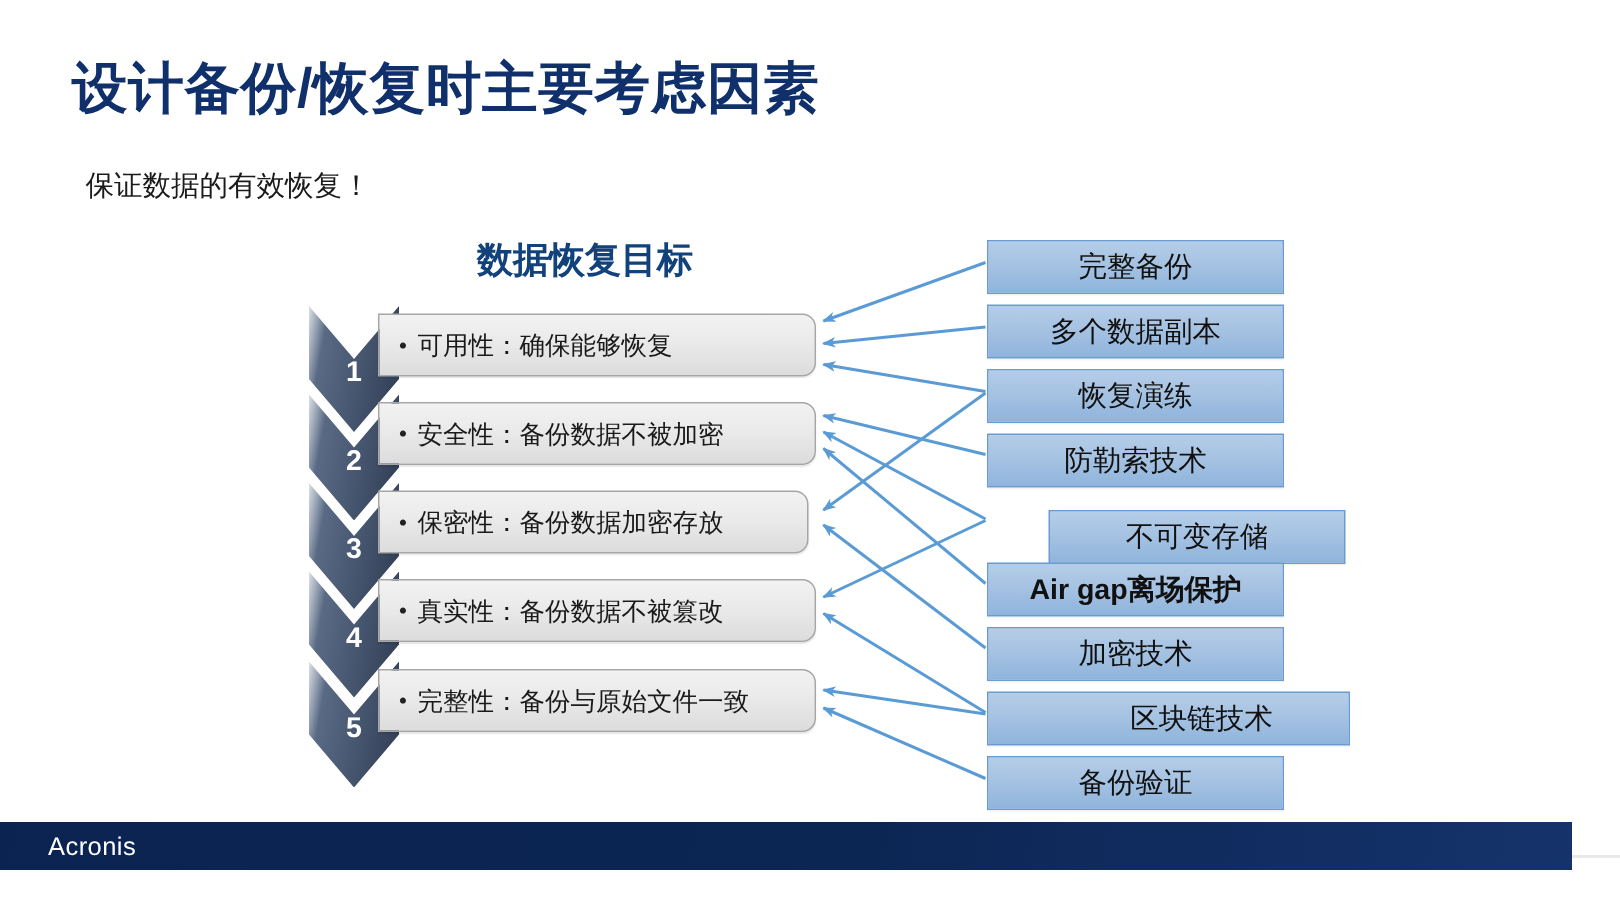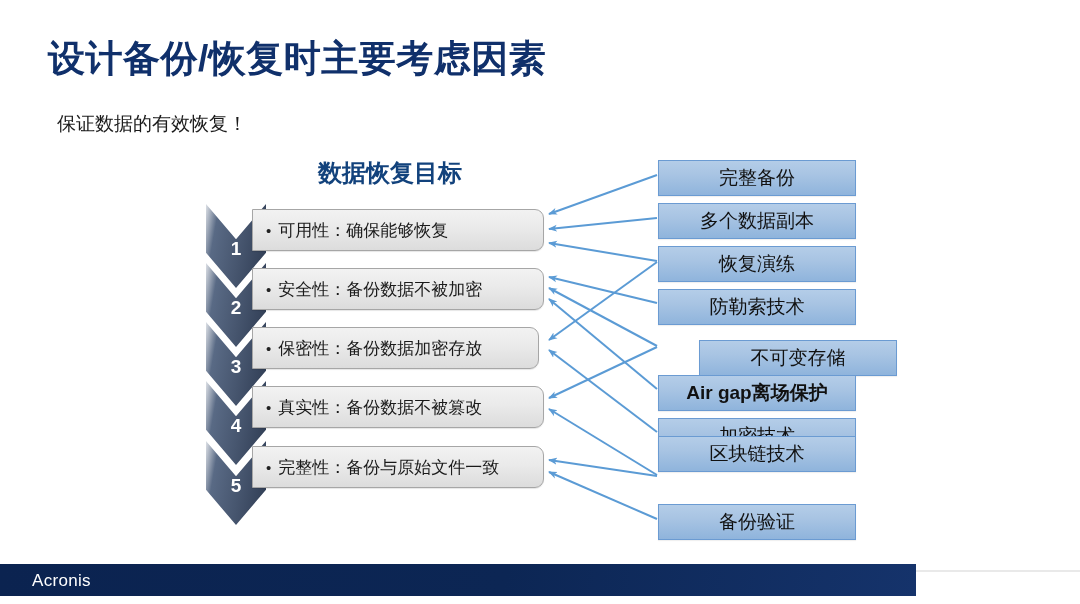--- a/index.html
+++ b/index.html
@@ -70,21 +70,21 @@
     left:658px;width:196px;height:34px;
     background:linear-gradient(180deg,#b4cde8 0%,#a8c4e3 40%,#8fb4dc 100%);
     border:1px solid #6b9bd2;
     display:flex;align-items:center;justify-content:center;
     box-shadow:0 1px 1px rgba(0,0,0,.06);
   }
   .bbox .txt{font-size:19px;color:#111;white-space:nowrap;}
 
   
   .footer{
-    position:absolute;left:0;top:564px;width:916px;height:32px;
+    position:absolute;left:0;top:548px;width:1048px;height:32px;
     background:linear-gradient(100deg,#0b2350 0%,#0c2654 55%,#15336b 100%);
   }
   .footer .logo{
     position:absolute;left:32px;top:7px;
     font-size:17px;color:#ffffff;letter-spacing:.3px;
   }
   .footer-hairline{
     position:absolute;left:0;top:570px;width:1080px;height:2px;background:#e9e9e9;
   }
 </style>
@@ -173,21 +173,21 @@
       </div>
       <div class="bbox" style="top: 340px; margin-left: 41px;">
         <span class="txt">不可变存储</span>
       </div>
       <div class="bbox" style="top: 375px; font-weight: bold;">
         <span class="txt">Air gap离场保护</span>
       </div>
       <div class="bbox" style="top: 418px;">
         <span class="txt">加密技术</span>
       </div>
-      <div class="bbox" style="top: 436px;">
+      <div class="bbox" style="top: 461px; padding-left: 44px;">
         <span class="txt">区块链技术</span>
       </div>
       <div class="bbox" style="top: 504px;">
         <span class="txt">备份验证</span>
       </div>
     </div>
 
   <div class="footer-hairline"></div>
   <div class="footer">
     <div class="logo">Acronis</div>

